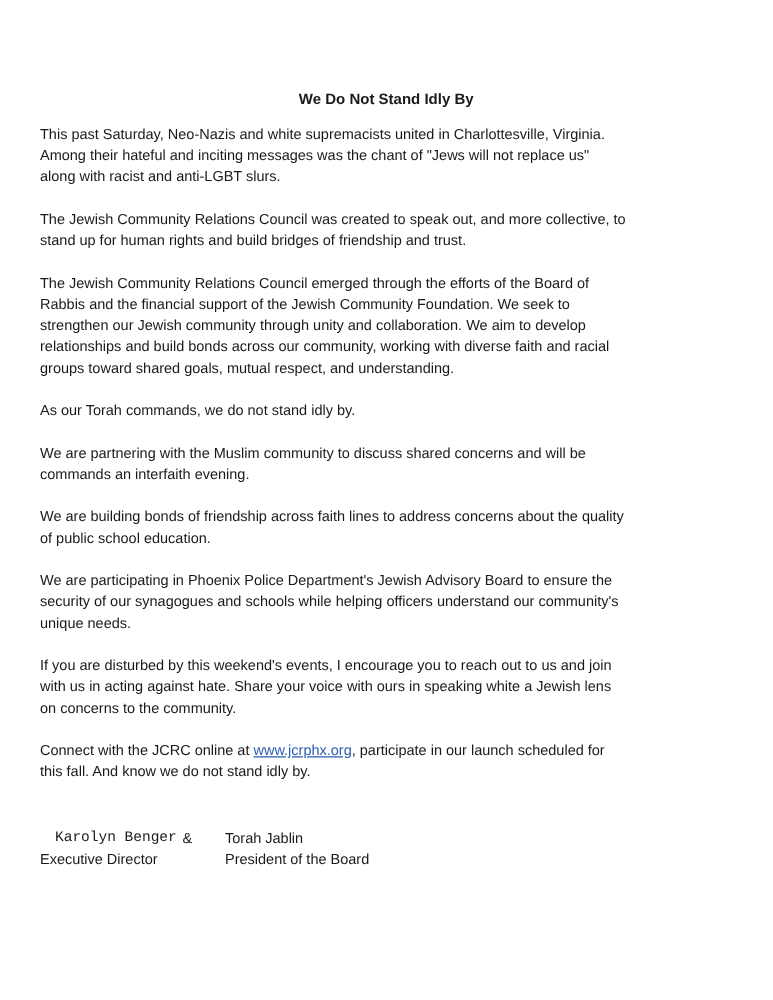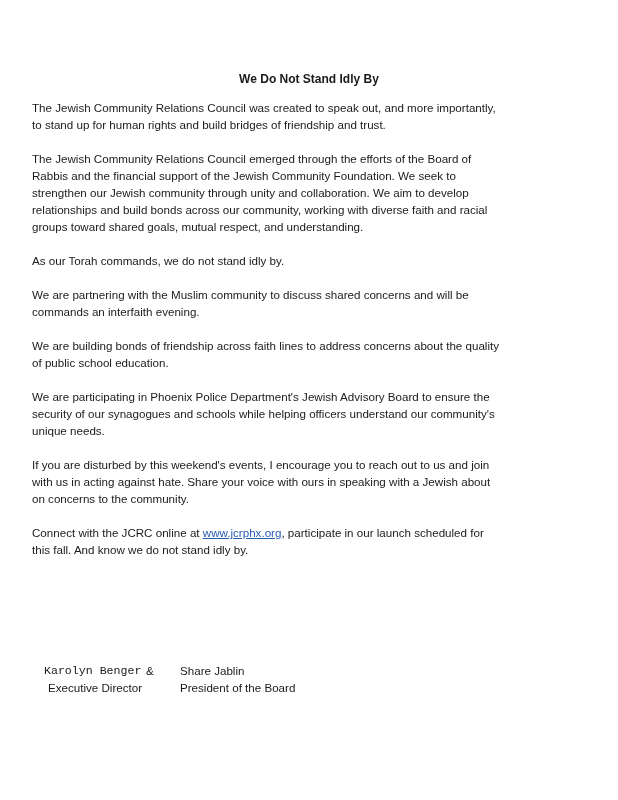--- a/index.html
+++ b/index.html
@@ -14,30 +14,31 @@
   .sig { position: absolute; left: 32px; top: 662px; }
   .sig .col { position: absolute; white-space: nowrap; }
 </style>
 </head>
 <body>
 
 <div class="page">
   <div class="title">We Do Not Stand Idly By</div>
 
   <div class="body-text">
-    <p class="para">The Jewish Community Relations Council was created to speak out, and more importantly, to stand up for human rights and build bridges of friendship and trust.</p>
+    <p class="para">This past Saturday, Neo-Nazis and white supremacists united in Charlottesville, Virginia. Among their hateful and inciting messages was the chant of "Jews will not replace us" along with racist and anti-LGBT slurs.</p>
+    <p class="para">The Jewish Community Relations Council was created to speak out, and more collective, to stand up for human rights and build bridges of friendship and trust.</p>
     <p class="para">The Jewish Community Relations Council emerged through the efforts of the Board of Rabbis and the financial support of the Jewish Community Foundation. We seek to strengthen our Jewish community through unity and collaboration. We aim to develop relationships and build bonds across our community, working with diverse faith and racial groups toward shared goals, mutual respect, and understanding.</p>
     <p class="para">As our Torah commands, we do not stand idly by.</p>
     <p class="para">We are partnering with the Muslim community to discuss shared concerns and will be commands an interfaith evening.</p>
     <p class="para">We are building bonds of friendship across faith lines to address concerns about the quality of public school education.</p>
     <p class="para">We are participating in Phoenix Police Department's Jewish Advisory Board to ensure the security of our synagogues and schools while helping officers understand our community's unique needs.</p>
-    <p class="para">If you are disturbed by this weekend's events, I encourage you to reach out to us and join with us in acting against hate. Share your voice with ours in speaking with a Jewish about on concerns to the community.</p>
+    <p class="para">If you are disturbed by this weekend's events, I encourage you to reach out to us and join with us in acting against hate. Share your voice with ours in speaking white a Jewish lens on concerns to the community.</p>
     <p class="para"><span>Connect with the JCRC online at </span><a class="link">www.jcrphx.org</a><span>, participate in our launch scheduled for this fall. And know we do not stand idly by.</span></p>
   </div>
 
   <div class="sig">
     <div class="col" style="left:12px; top:0;font-family:Liberation Mono, monospace;">Karolyn Benger</div>
-    <div class="col" style="left:16px; top:17px;">Executive Director</div>
+    <div class="col" style="left:0; top:17px;">Executive Director</div>
     <div class="col" style="left:114px; top:0;">&amp;</div>
-    <div class="col" style="left:148px; top:0;">Share Jablin</div>
+    <div class="col" style="left:148px; top:0;">Torah Jablin</div>
     <div class="col" style="left:148px; top:17px;">President of the Board</div>
   </div>
 </div>
 
 </body></html>

